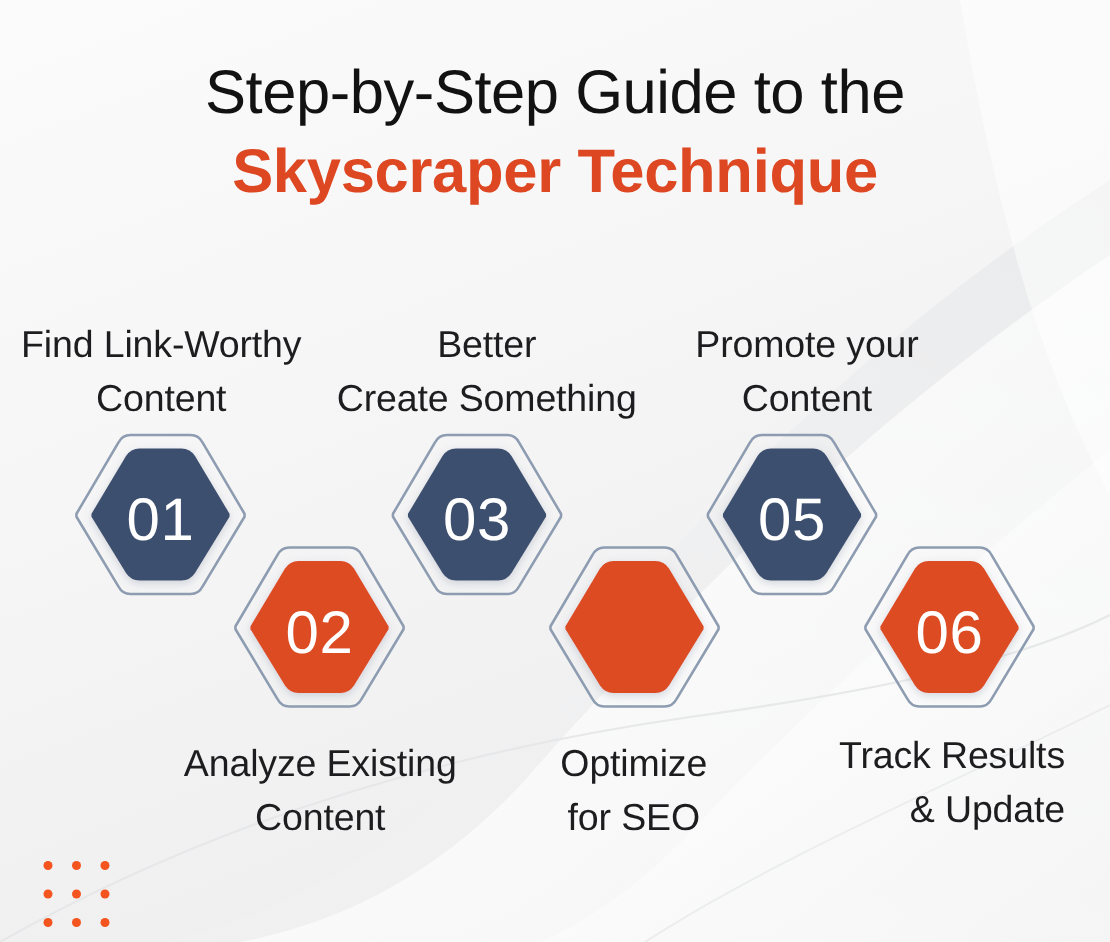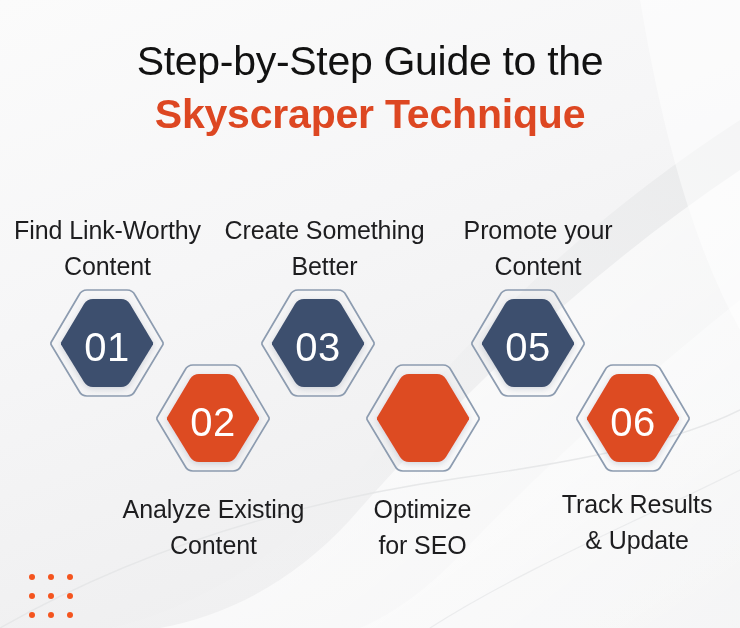--- a/index.html
+++ b/index.html
@@ -182,40 +182,40 @@
   <div class="hex-number" style="left:268px; top:325px; width:100px;">03</div>
   <div class="hex-number" style="left:478px; top:325px; width:100px;">05</div>
   <div class="hex-number" style="left:583px; top:400px; width:100px;">06</div>
 
   <div class="step-label" style="left:10px; top:213px; width:195px;">
     <div>Find Link-Worthy</div>
     <div>Content</div>
   </div>
 
   <div class="step-label" style="left:222px; top:213px; width:205px;">
+    <div>Better</div>
     <div>Create Something</div>
-    <div>Better</div>
   </div>
 
   <div class="step-label" style="left:438px; top:213px; width:200px;">
     <div>Promote your</div>
     <div>Content</div>
   </div>
 
   <div class="step-label" style="left:116px; top:492px; width:195px;">
     <div>Analyze Existing</div>
     <div>Content</div>
   </div>
 
   <div class="step-label" style="left:330px; top:492px; width:185px;">
     <div>Optimize</div>
     <div>for SEO</div>
   </div>
 
-  <div class="step-label" style="left:542px; top:487px; width:190px;">
+  <div class="step-label" style="left:520px; top:487px; width:190px;text-align:right;">
     <div>Track Results</div>
     <div>&amp; Update</div>
   </div>
 
   <div id="dot-grid">
     <span class="dot"></span>
     <span class="dot"></span>
     <span class="dot"></span>
     <span class="dot"></span>
     <span class="dot"></span>

